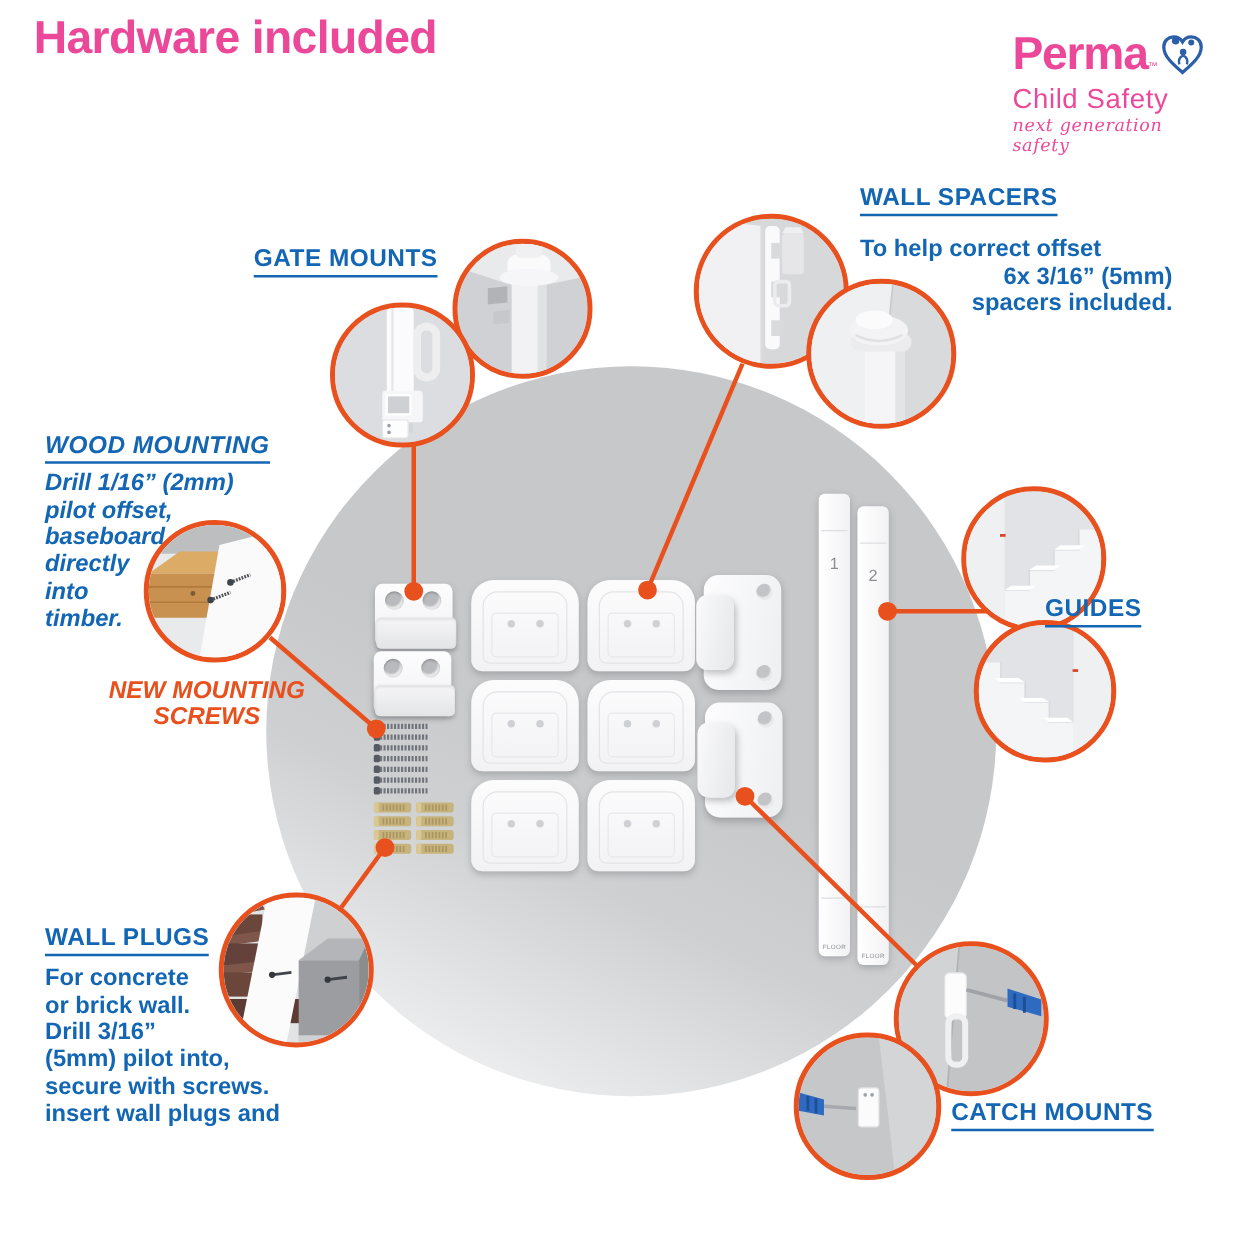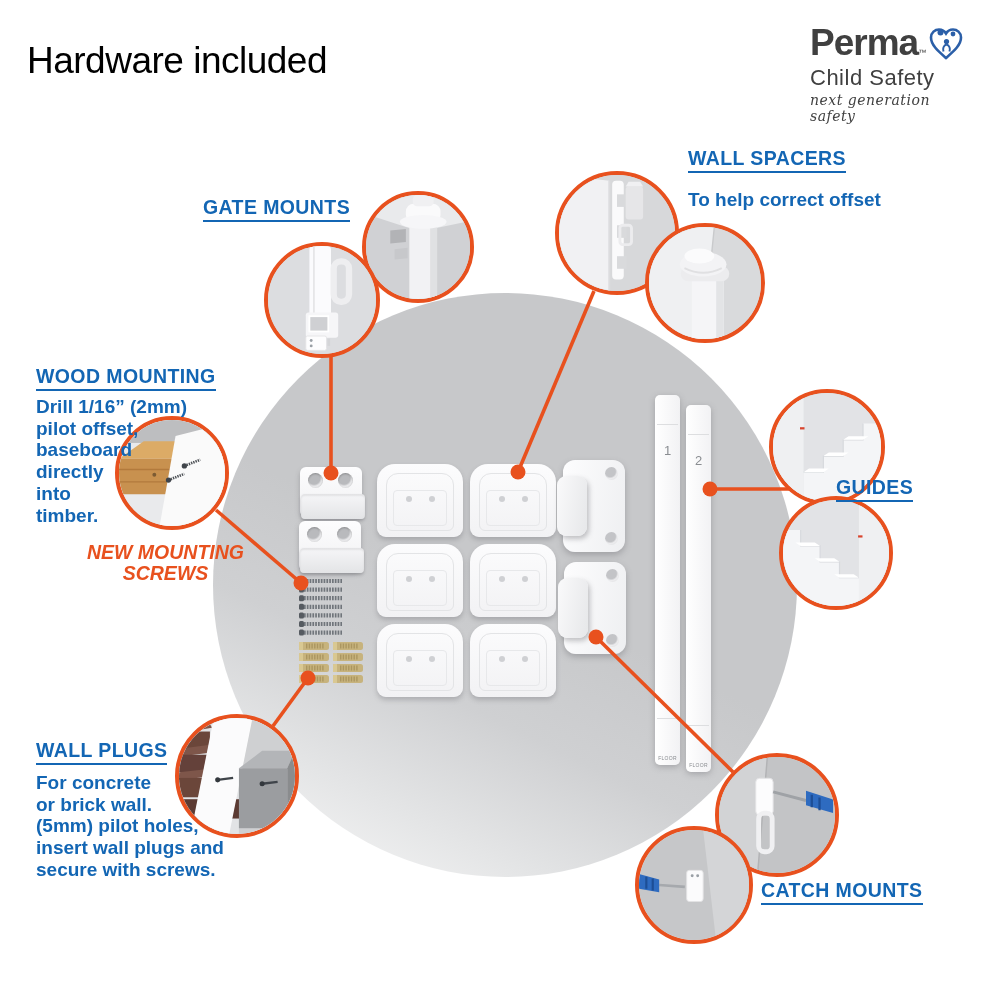--- a/index.html
+++ b/index.html
@@ -5,47 +5,47 @@
   html,body{margin:0;padding:0;}
   body{
     width:1000px;height:1000px;position:relative;overflow:hidden;
     background:#ffffff;
     font-family:"Liberation Sans",sans-serif;
   }
   .abs{position:absolute;}
 
   
   #page-title{
-    left:27px;top:40px;z-index:6;
-    font-size:37px;font-weight:normal;color:#000000;letter-spacing:-0.5px;
+    left:27px;top:9px;z-index:6;
+    font-size:37px;font-weight:bold;color:#ec4899;letter-spacing:-0.5px;
   }
   .label{
     font-size:19.5px;font-weight:bold;color:#1366b4;letter-spacing:0.4px;
     border-bottom:2px solid #1366b4;padding-bottom:1px;display:inline-block;
   }
   .bodyline{
     font-size:19px;font-weight:bold;color:#1366b4;line-height:21.7px;white-space:nowrap;
   }
   #gate-label-wrap{left:203px;top:196px;z-index:6;}
   #spacers-block{left:688px;top:147px;width:250px;z-index:6;}
   #spacers-block .label{margin-bottom:16px;}
   #spacers-block .al-r{text-align:right;}
-  #wood-block{left:36px;top:365px;width:180px;z-index:6;}
+  #wood-block{left:36px;top:345px;width:180px;z-index:6;font-style:italic;}
   #wood-block .label{margin-bottom:5px;}
   #nss-block{left:73px;top:542px;width:185px;z-index:6;text-align:center;}
   #nss-block div{
     font-size:19.5px;font-weight:bold;font-style:italic;color:#e8511e;line-height:20.5px;white-space:nowrap;
   }
   #plugs-block{left:36px;top:739px;width:220px;z-index:6;}
   #plugs-block .label{margin-bottom:7px;}
   #guides-label-wrap{left:836px;top:476px;z-index:6;}
   #catch-label-wrap{left:761px;top:879px;z-index:6;}
 
   
-  #logo{left:810px;top:26px;width:165px;z-index:6;color:#404040;}
+  #logo{left:810px;top:26px;width:165px;z-index:6;color:#ec4899;}
   #logo .row1{display:flex;align-items:flex-start;}
   #logo .brand{font-size:37px;font-weight:bold;letter-spacing:-1px;line-height:34px;}
   #logo .tm{font-size:8px;margin-top:22px;}
   #logo .heart{margin-left:2px;margin-top:0px;}
   #logo .sub{font-size:22px;font-weight:normal;letter-spacing:0.5px;line-height:22px;margin-top:1px;}
   #logo .tagline{font-size:14px;font-style:italic;font-family:"DejaVu Serif",serif;
     letter-spacing:0.5px;margin-top:3px;}
 
   
   #big-circle{
@@ -456,20 +456,22 @@
   <span class="floor">FLOOR</span>
 </div>
 
 <div id="gate-label-wrap" class="abs">
   <span class="label">GATE MOUNTS</span>
 </div>
 
 <div id="spacers-block" class="abs">
   <span class="label">WALL SPACERS</span>
   <div class="bodyline">To help correct offset</div>
+  <div class="bodyline al-r">6x 3/16” (5mm)</div>
+  <div class="bodyline al-r">spacers included.</div>
 </div>
 
 <div id="wood-block" class="abs">
   <span class="label">WOOD MOUNTING</span>
   <div class="bodyline">Drill 1/16” (2mm)</div>
   <div class="bodyline">pilot offset,</div>
   <div class="bodyline">baseboard</div>
   <div class="bodyline">directly</div>
   <div class="bodyline">into</div>
   <div class="bodyline">timber.</div>
@@ -477,23 +479,24 @@
 
 <div id="nss-block" class="abs">
   <div>NEW MOUNTING</div>
   <div>SCREWS</div>
 </div>
 
 <div id="plugs-block" class="abs">
   <span class="label">WALL PLUGS</span>
   <div class="bodyline">For concrete</div>
   <div class="bodyline">or brick wall.</div>
-  <div class="bodyline">(5mm) pilot holes,</div>
+  <div class="bodyline">Drill 3/16”</div>
+  <div class="bodyline">(5mm) pilot into,</div>
+  <div class="bodyline">secure with screws.</div>
   <div class="bodyline">insert wall plugs and</div>
-  <div class="bodyline">secure with screws.</div>
 </div>
 
 <div id="guides-label-wrap" class="abs">
   <span class="label">GUIDES</span>
 </div>
 
 <div id="catch-label-wrap" class="abs">
   <span class="label">CATCH MOUNTS</span>
 </div>
 

